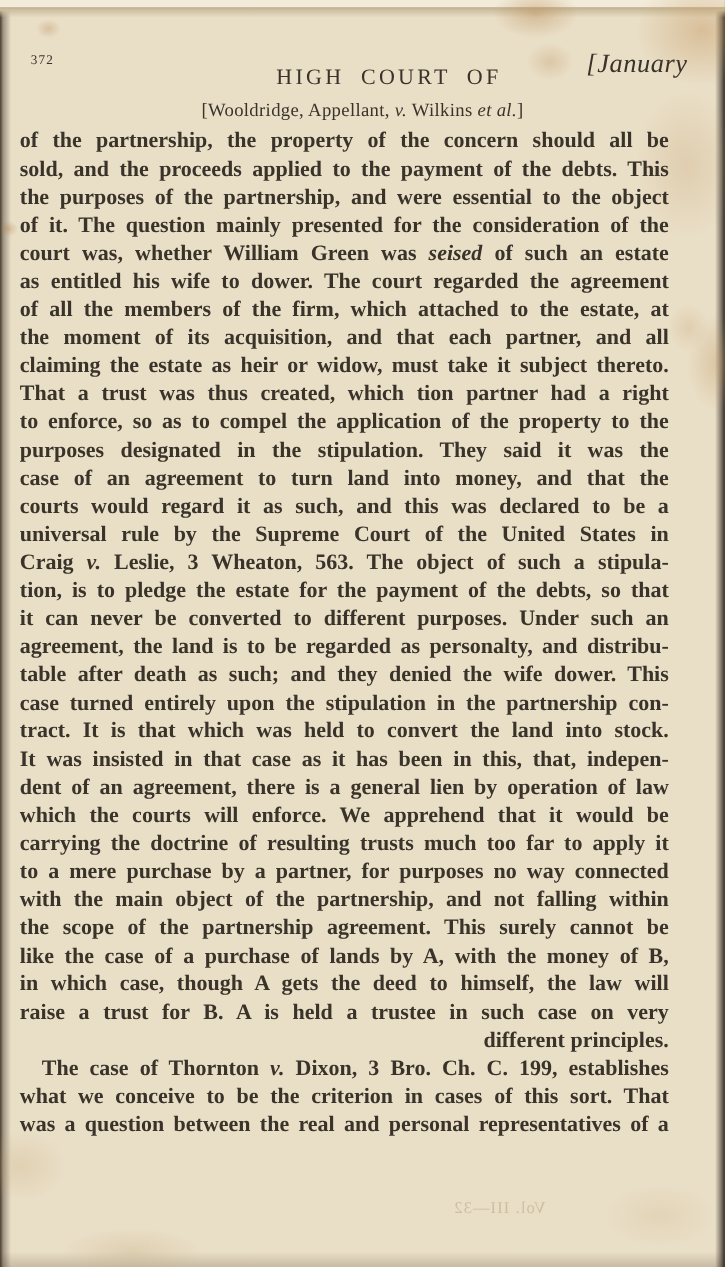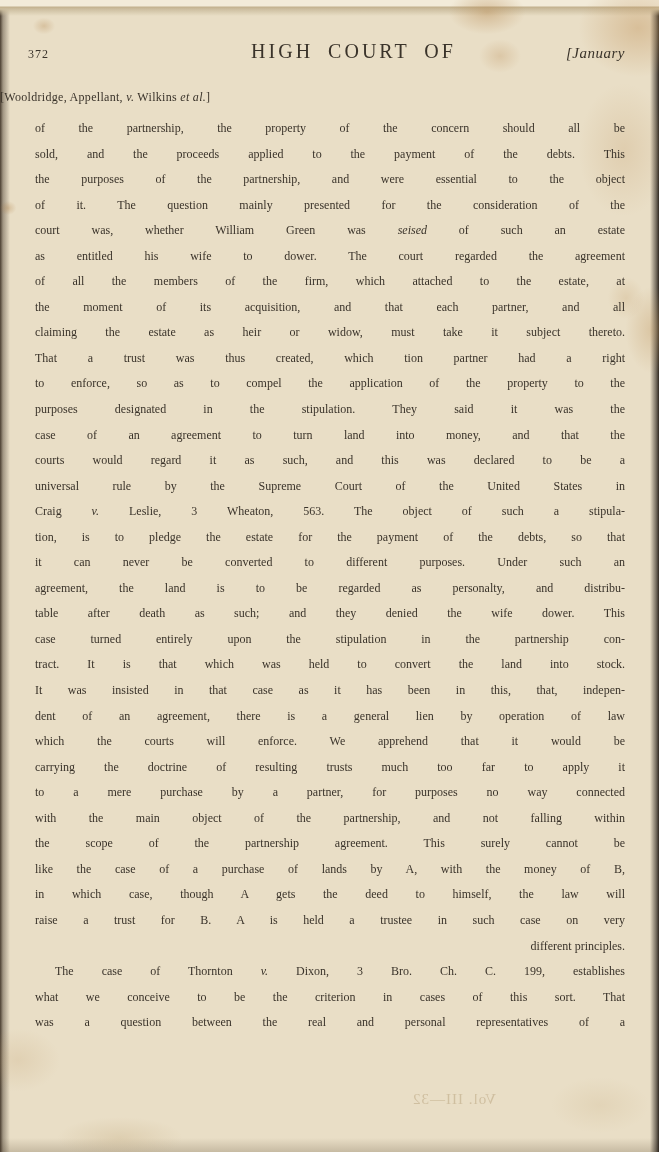--- a/index.html
+++ b/index.html
@@ -28,36 +28,36 @@
       
       linear-gradient(to right, rgba(52,40,28,.88) 0px, rgba(52,40,28,.40) 3px, rgba(52,40,28,0) 10px),
       linear-gradient(to left,  rgba(30,24,18,.92) 0px, rgba(30,24,18,.55) 3px, rgba(30,24,18,0) 9px),
       linear-gradient(to top,   rgba(120,105,80,.30) 0px, rgba(120,105,80,0) 14px);
   }
   .page-number {
     position: absolute; left: 28px; top: 47px;
     font-size: 12px; letter-spacing: 1px;
   }
   .running-title {
-    position: absolute; left: 0; right: 0; top: 40px;
+    position: absolute; left: 0; right: 0; top: 59px;
     text-align: center;
     font-size: 20px; letter-spacing: 3px; word-spacing: 7px; padding-left: 48px;
   }
   .month-header {
     position: absolute; right: 34px; top: 45px;
-    font-style: italic; font-size: 15px; letter-spacing: .5px;
+    font-style: italic; font-size: 24px; letter-spacing: .5px;
   }
   .case-caption {
     position: absolute; left: 0; right: 0; top: 90px;
-    text-align: left;
-    font-size: 12px; letter-spacing: .3px;
+    text-align: center;
+    font-size: 17px; letter-spacing: .3px;
   }
   .body-text {
-    position: absolute; left: 35px; top: 116px; width: 590px;
-    font-size: 12px; line-height: 25.55px;
+    position: absolute; left: 18px; top: 116px; width: 590px;
+    font-size: 20px; line-height: 25.55px; font-weight: bold;
   }
   .line { text-align: right; }
   .line.just { text-align: justify; text-align-last: justify; }
   .line.ind { text-indent: 20px; }
   .bleedthrough {
     position: absolute; left: 412px; top: 1091px;
     transform: scaleX(-1);
     font-size: 15px; letter-spacing: 1px;
     color: rgba(150, 118, 72, .30);
   }

